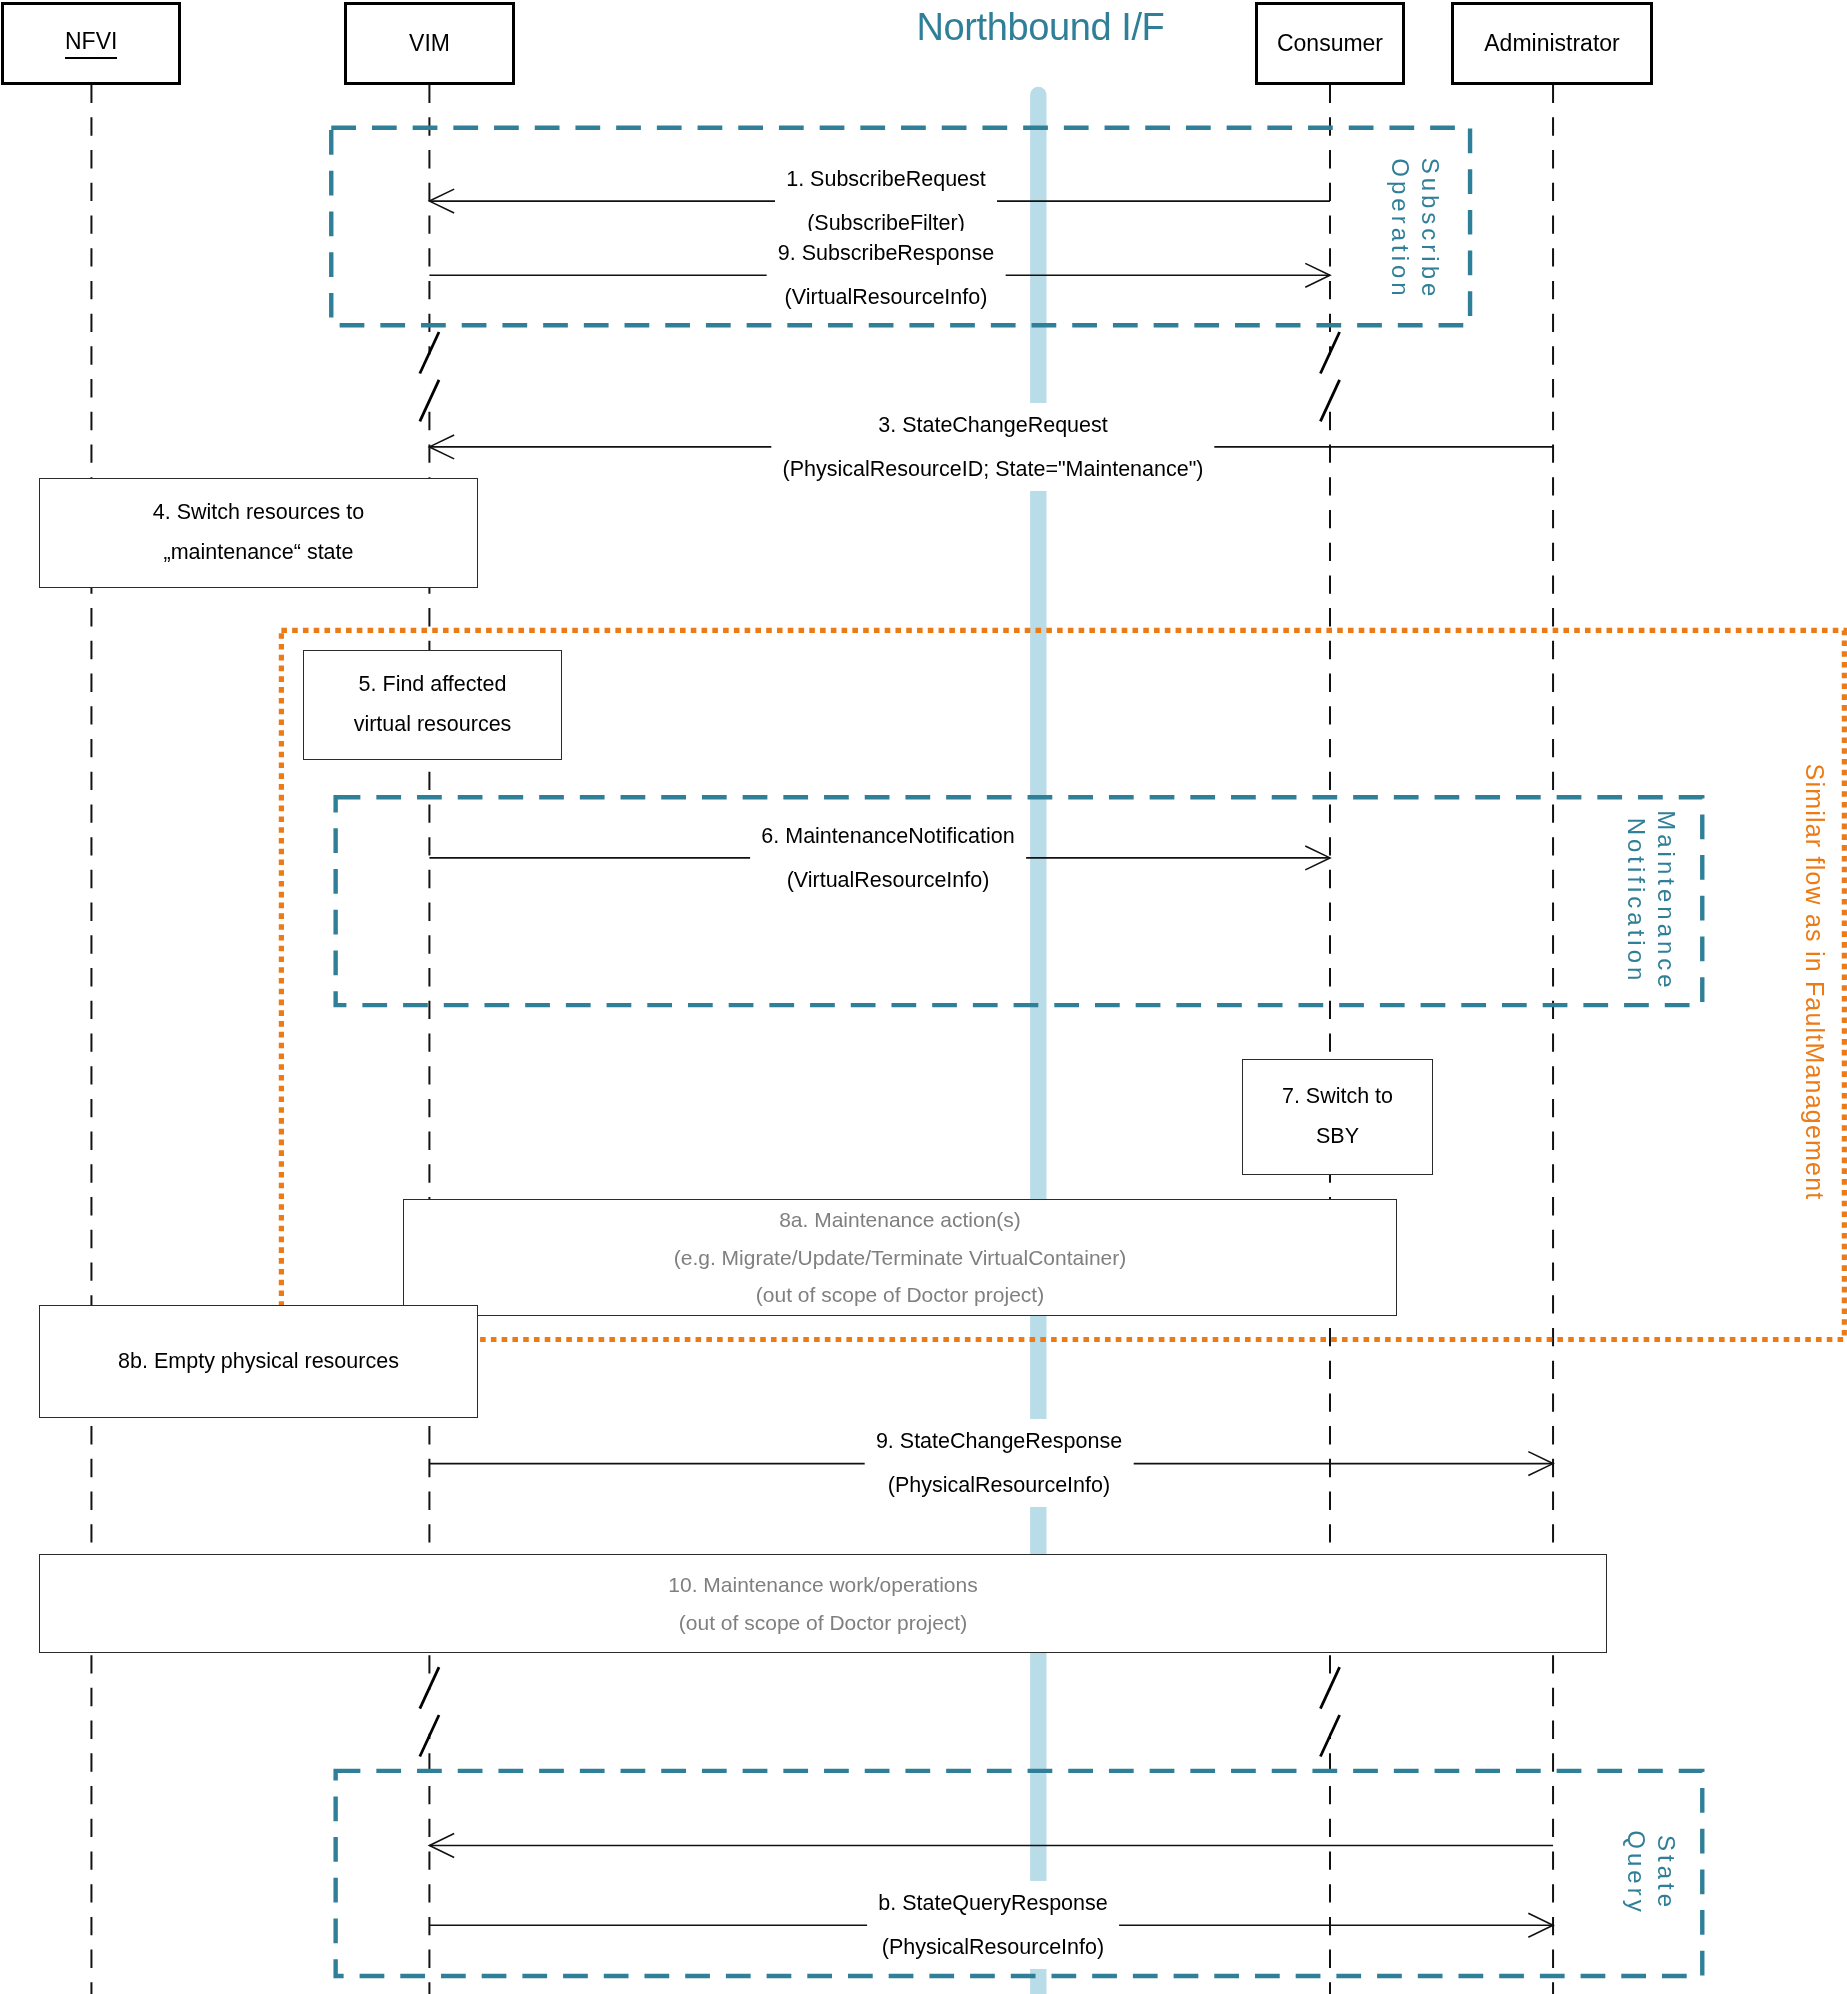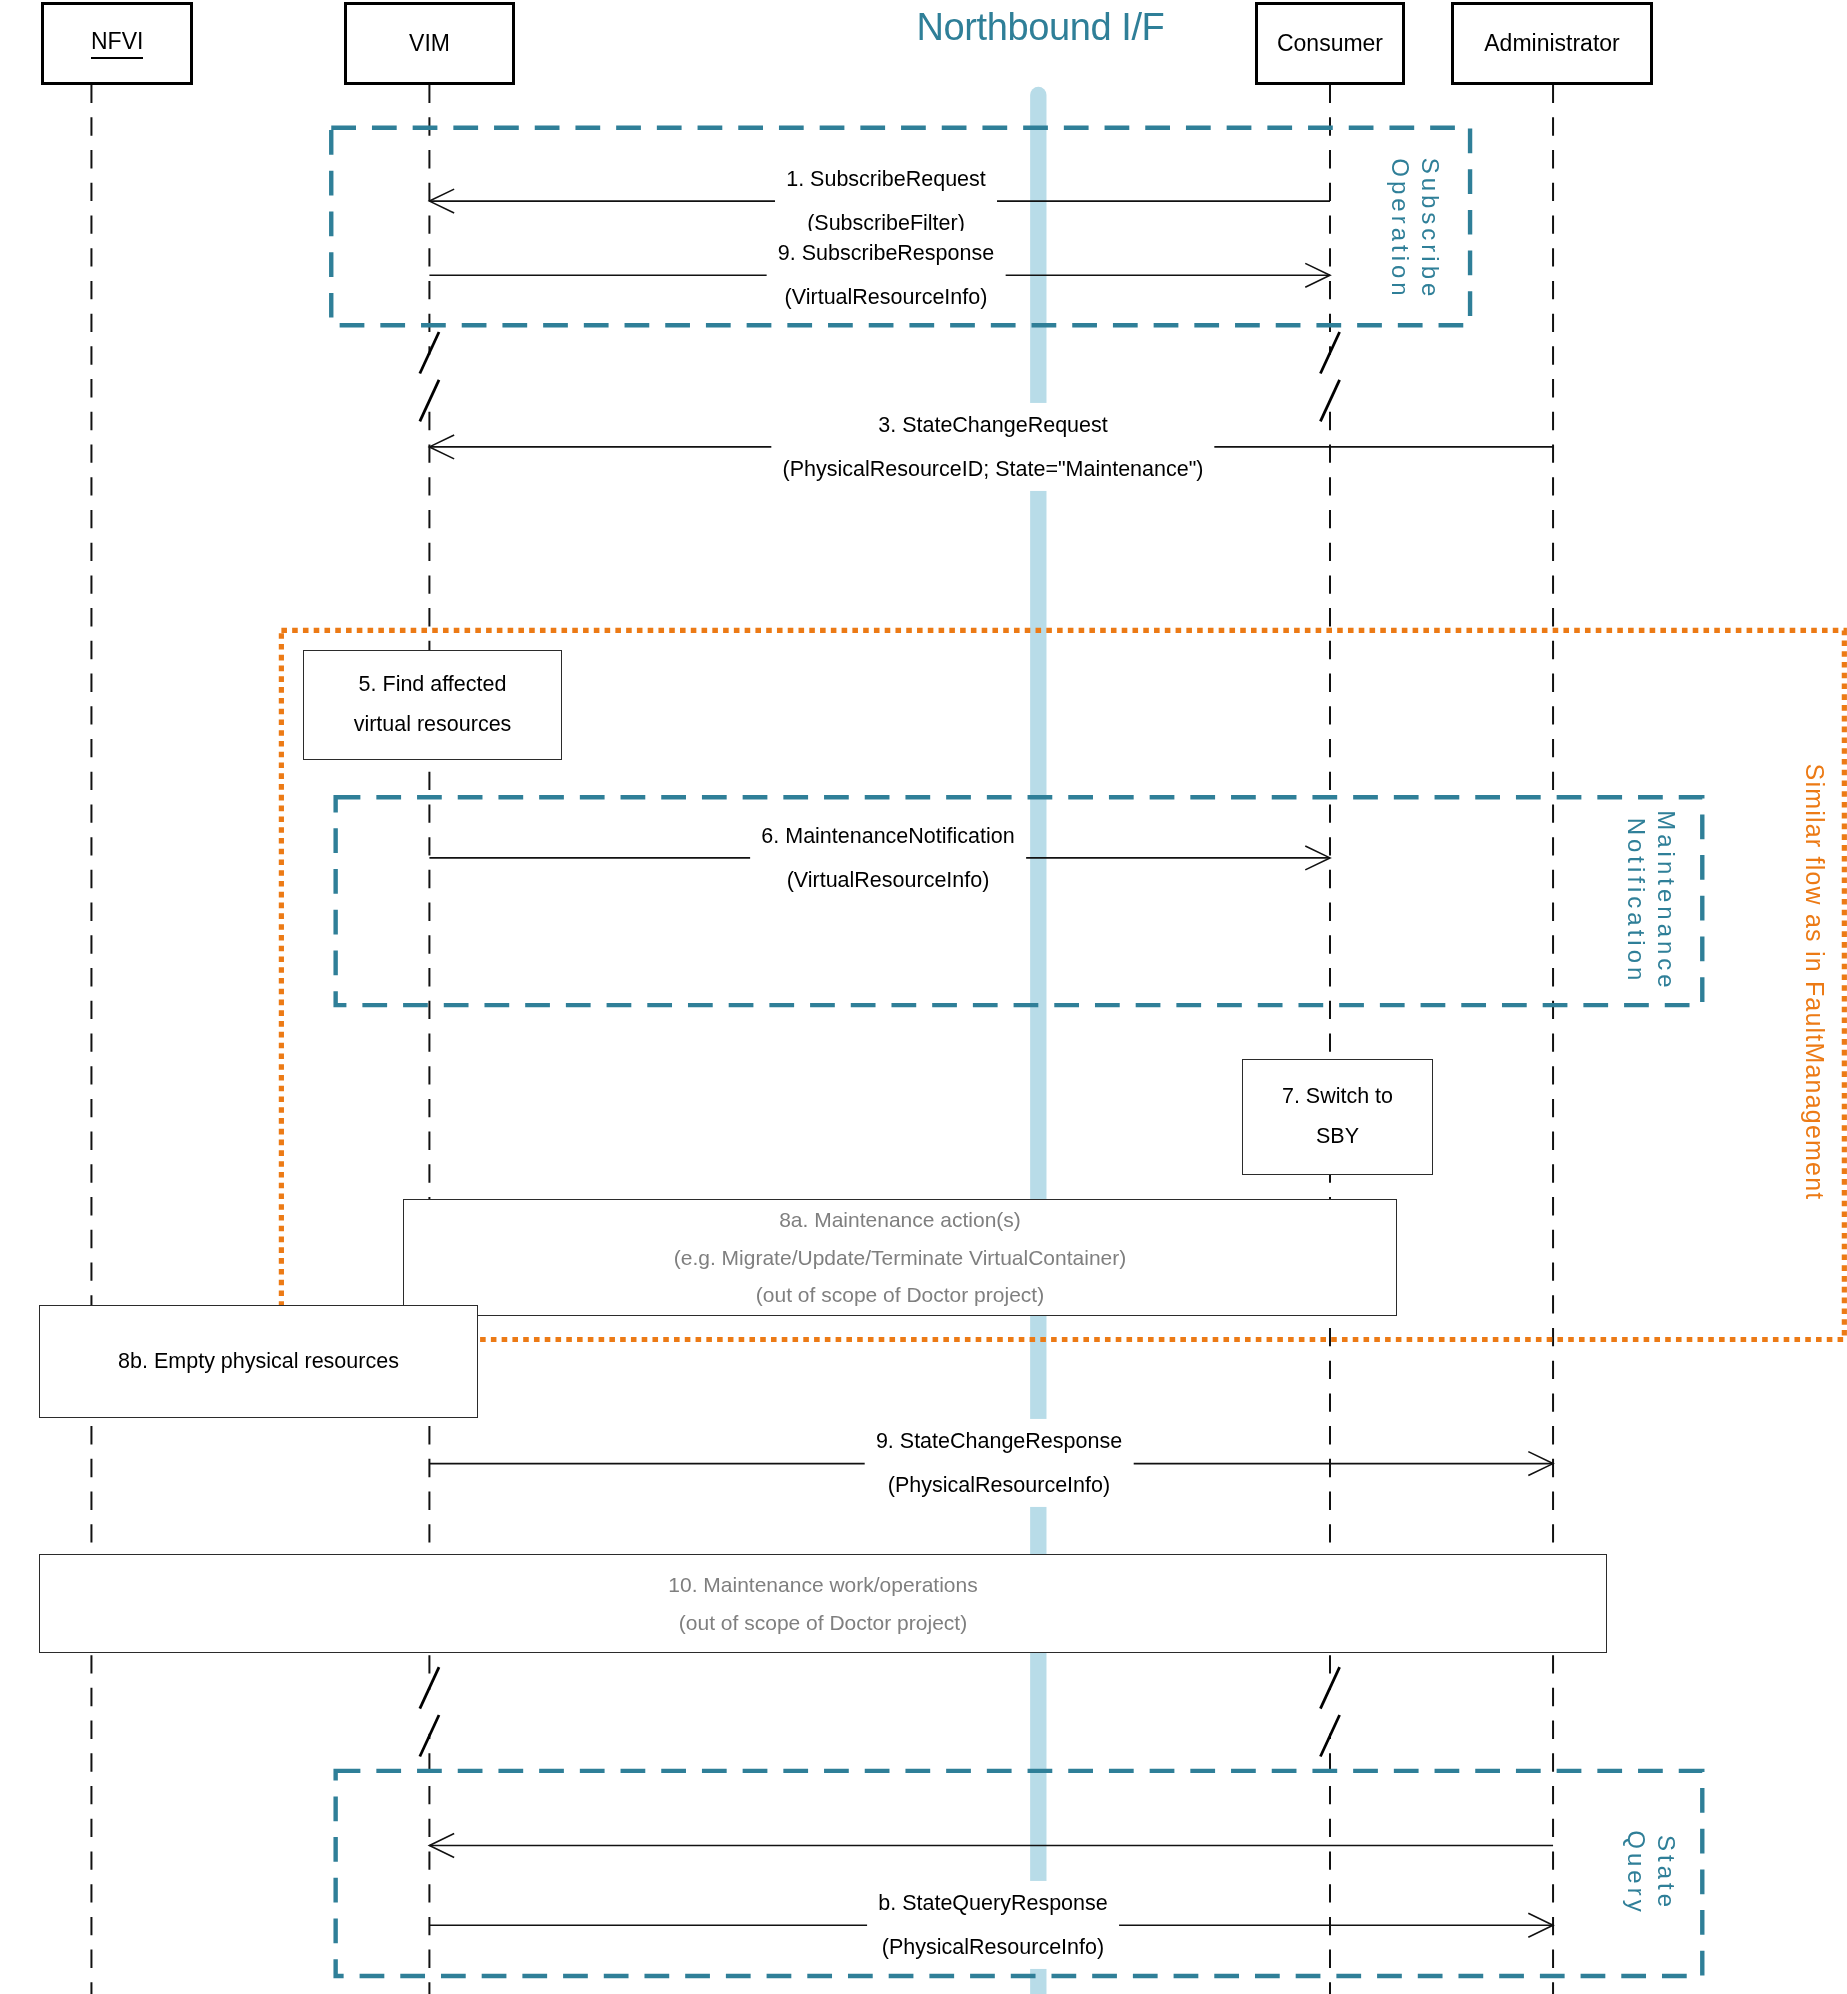--- a/index.html
+++ b/index.html
@@ -111,20 +111,24 @@
         <line x1="1052" y1="4402" x2="1100" y2="4298" stroke="#000" stroke-width="7"></line>
       </g>
       <g>
         <rect x="3324" y="4235" width="18" height="110" fill="#ffffff"></rect>
         <line x1="3309" y1="4282" x2="3357" y2="4178" stroke="#000" stroke-width="7"></line>
         <line x1="3309" y1="4402" x2="3357" y2="4298" stroke="#000" stroke-width="7"></line>
       </g>
     </g>
   </svg>
 
+  <div class="abox" style="left:39px; top:478px; width:439px; height:110px;">
+    <div>4. Switch resources to</div>
+    <div>„maintenance“ state</div>
+  </div>
   <div class="abox" style="left:303px; top:650px; width:259px; height:110px;">
     <div>5. Find affected</div>
     <div>virtual resources</div>
   </div>
   <div class="abox" style="left:1242px; top:1059px; width:191px; height:116px;">
     <div>7. Switch to</div>
     <div>SBY</div>
   </div>
   <div class="abox gray" style="left:403px; top:1199px; width:994px; height:117px;">
     <div>8a. Maintenance action(s)</div>
@@ -132,21 +136,21 @@
     <div>(out of scope of Doctor project)</div>
   </div>
   <div class="abox" style="left:39px; top:1305px; width:439px; height:113px;">
     <div>8b. Empty physical resources</div>
   </div>
   <div class="abox gray" style="left:39px; top:1554px; width:1568px; height:99px;">
     <div>10. Maintenance work/operations</div>
     <div>(out of scope of Doctor project)</div>
   </div>
 
-  <div class="actor u" style="left:1.2px; width:152px;margin-left:40px;">
+  <div class="actor u" style="left:1.2px; width:180px;">
     <span>NFVI</span>
   </div>
   <div class="actor" style="left:344px; width:171px;">
     <span>VIM</span>
   </div>
   <div class="actor" style="left:1255px; width:150px;">
     <span>Consumer</span>
   </div>
   <div class="actor" style="left:1451px; width:202px;">
     <span>Administrator</span>

